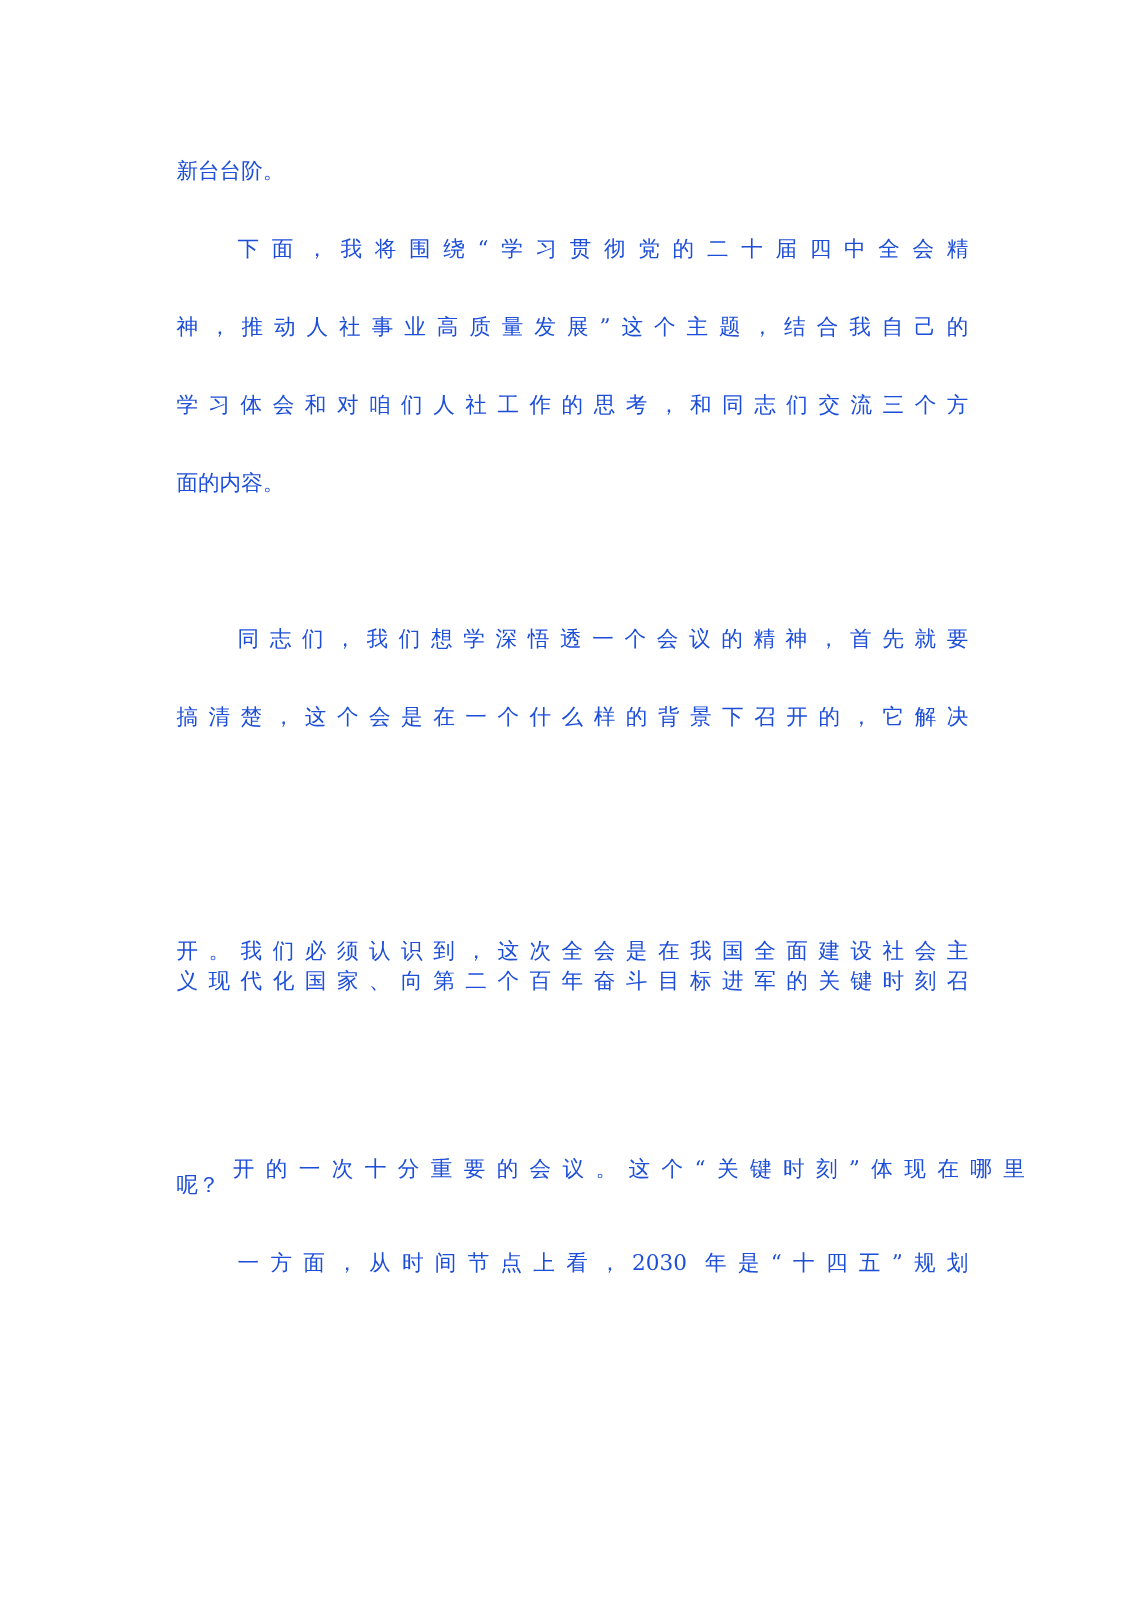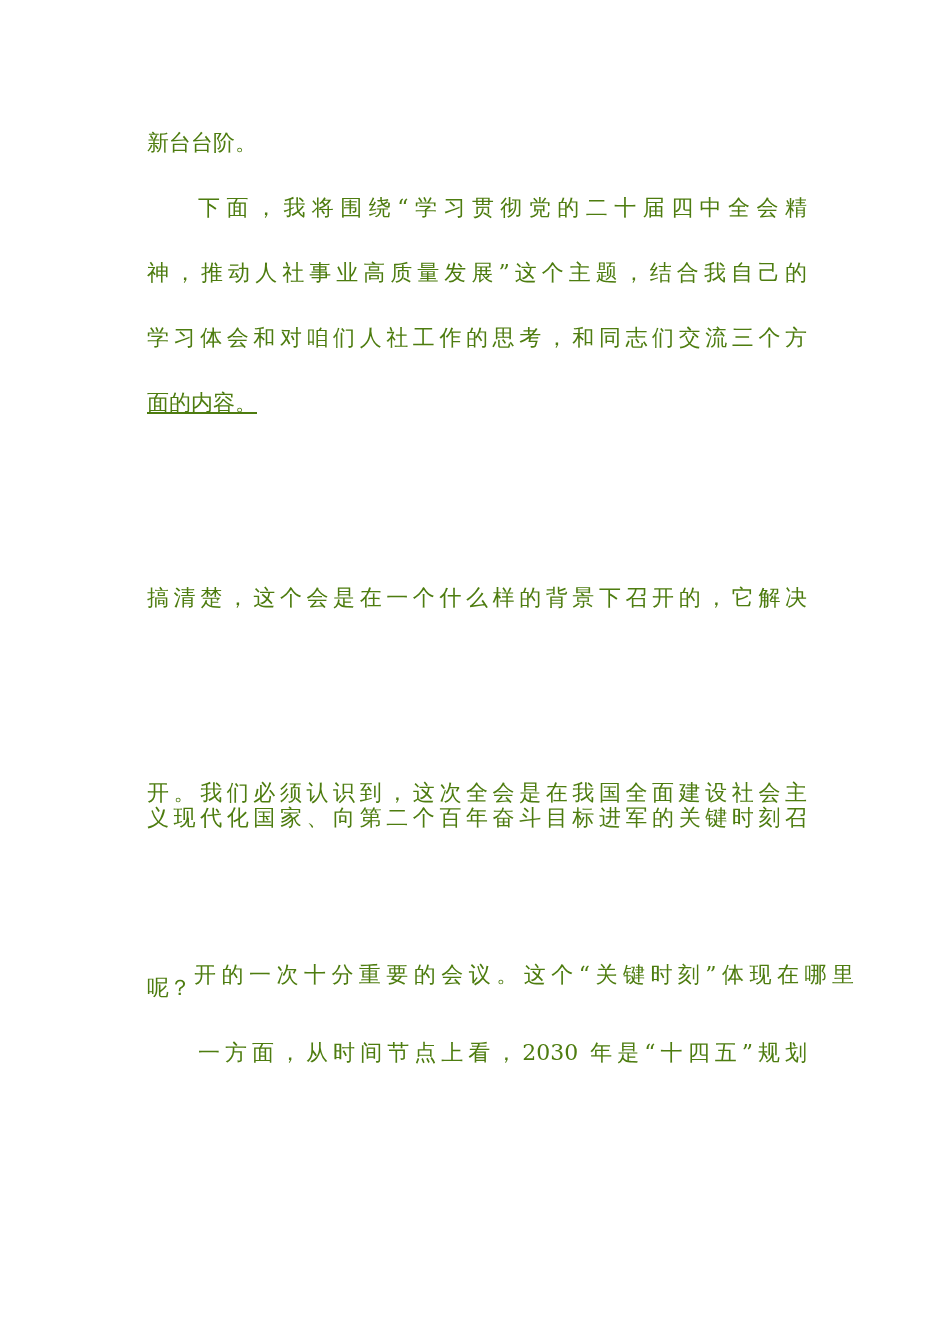--- a/index.html
+++ b/index.html
@@ -6,39 +6,40 @@
     body { width: 950px; height: 1344px; position: relative; overflow: hidden; }
     .page {
       position: absolute; left: 0; top: 0; width: 950px; height: 1344px; background: #ffffff;
     }
     .line {
       position: absolute;
       left: 147px;
       width: 660px;
       height: 40px;
       font-family: "DejaVu Serif", "Liberation Serif", serif;
-      font-size: 22px;
-      color: #4d7c0f;
+      font-size: 18px;
+      color: #1d4ed8;
       white-space: nowrap;
       line-height: 40px;
       text-align: justify;
       text-align-last: justify;
       letter-spacing: 0px;
     }
     .line.last { text-align-last: left; }
     .line.indent { left: 198px; width: 609px; }
   </style>
 </head>
 <body>
 
 <div class="page">
   <div class="line last" style="top:123px;">新台台阶。</div>
   <div class="line" style="top:253px;">神，推动人社事业高质量发展”这个主题，结合我自己的</div>
   <div class="line indent" style="top:188px;">下面，我将围绕“学习贯彻党的二十届四中全会精</div>
   <div class="line" style="top:318px;">学习体会和对咱们人社工作的思考，和同志们交流三个方</div>
-  <div class="line last" style="top:383px;text-decoration:underline;">面的内容。</div>
+  <div class="line last" style="top:383px;">面的内容。</div>
+  <div class="line indent" style="top:513px;">同志们，我们想学深悟透一个会议的精神，首先就要</div>
   <div class="line" style="top:578px;">搞清楚，这个会是在一个什么样的背景下召开的，它解决</div>
   <div class="line" style="top:773px;">开。我们必须认识到，这次全会是在我国全面建设社会主</div>
   <div class="line" style="top:798px;">义现代化国家、向第二个百年奋斗目标进军的关键时刻召</div>
   <div class="line" style="top:955px;margin-left:47px;">开的一次十分重要的会议。这个“关键时刻”体现在哪里</div>
   <div class="line last" style="top:968px;">呢？</div>
   <div class="line indent" style="top:1033px;">一方面，从时间节点上看，2030 年是“十四五”规划</div>
 </div>
 
 </body></html>

